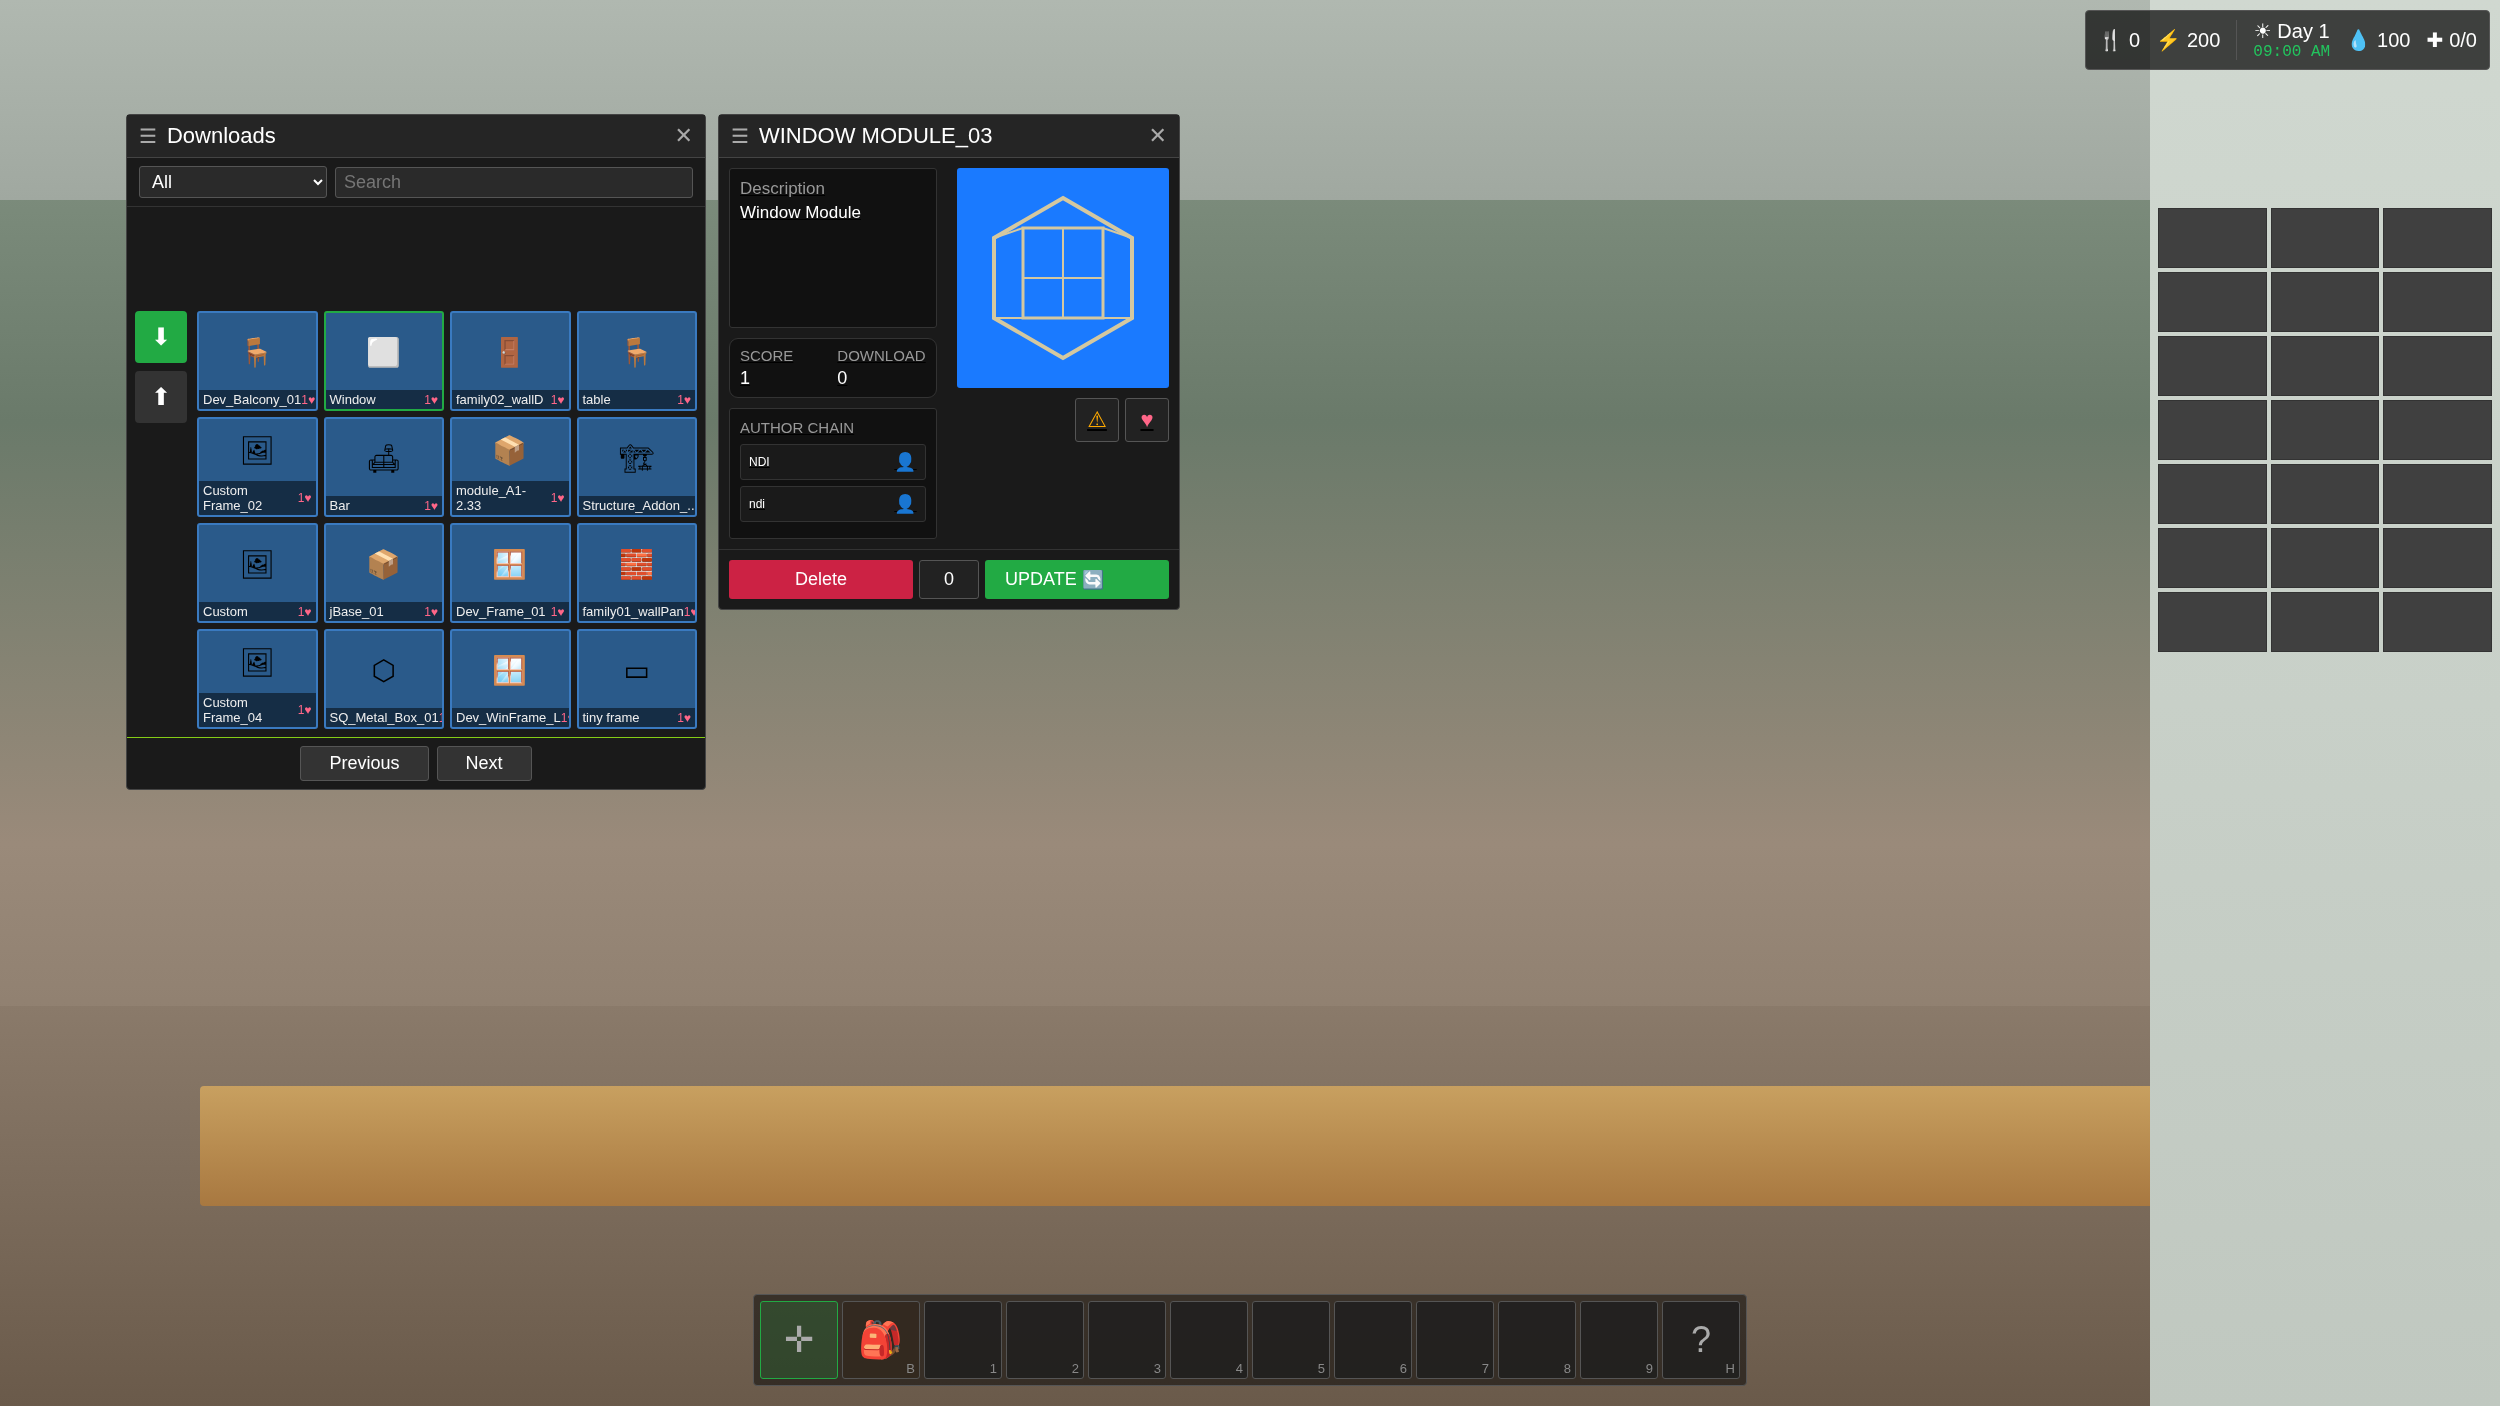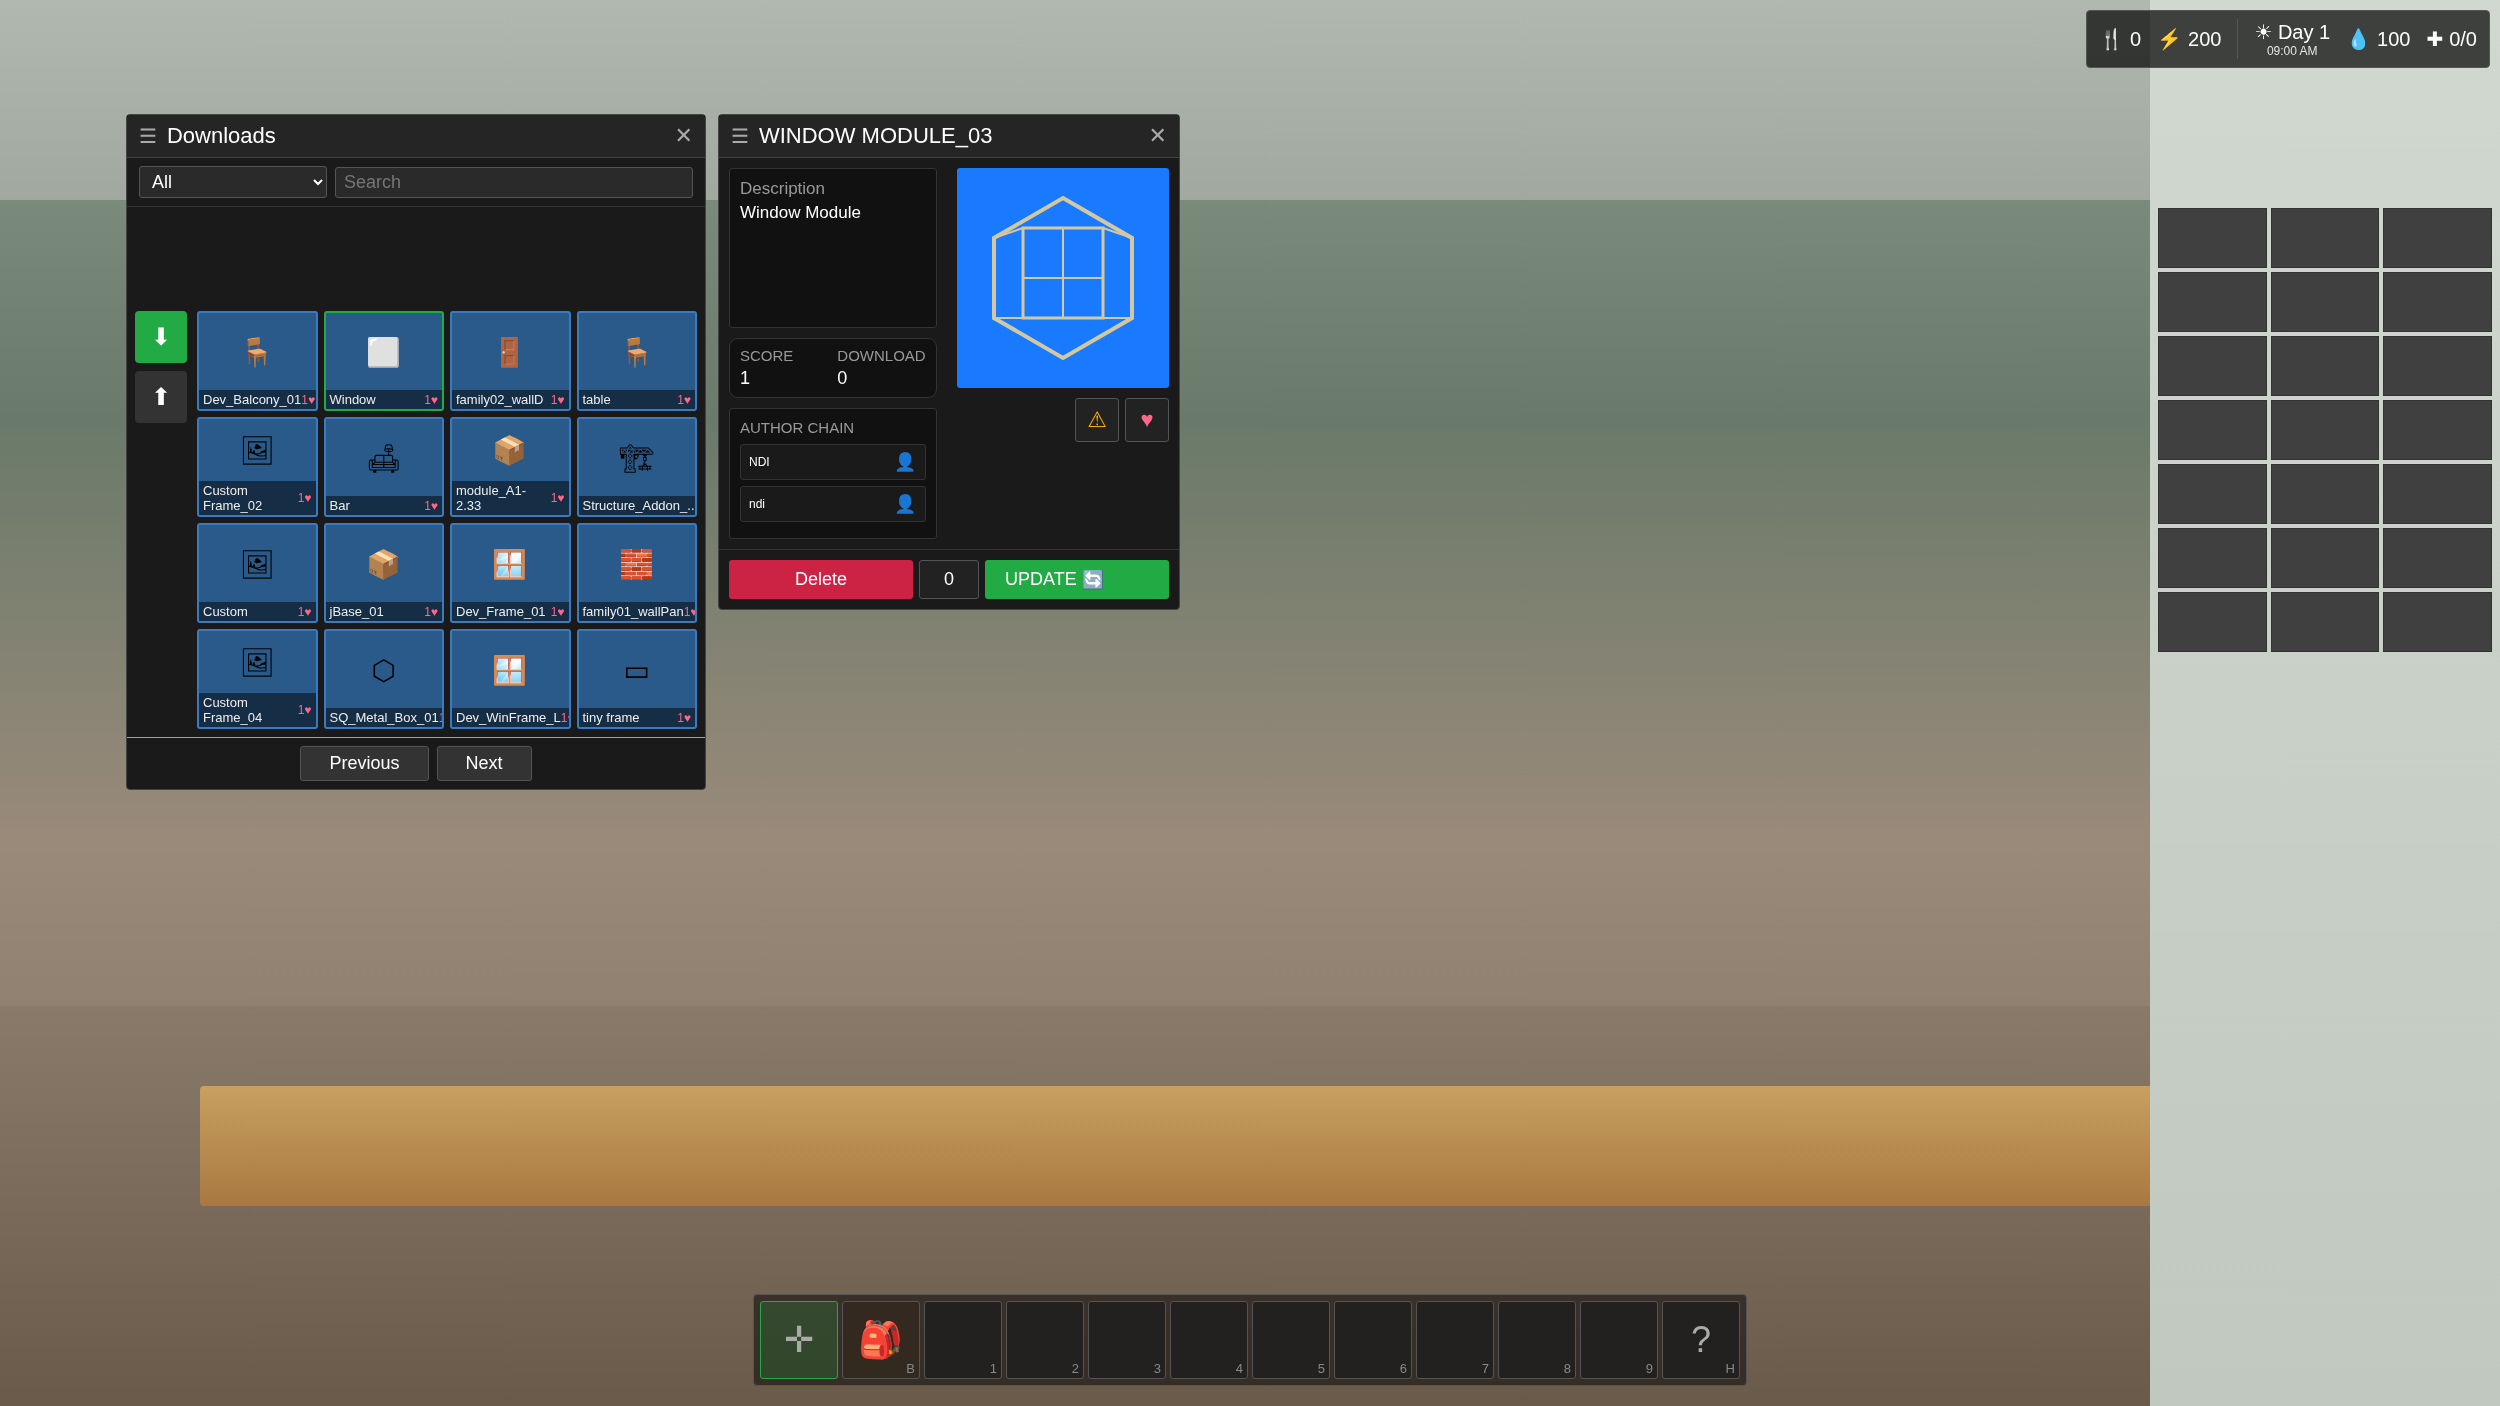--- a/index.html
+++ b/index.html
@@ -94,22 +94,23 @@
     .hud-val {
       font-size: 20px;
       color: #fff;
     }
     .hud-day {
       display: flex;
       flex-direction: column;
       align-items: center;
     }
     .hud-time {
-      font-size: 12px;
-      color: #e5e5e5;
+      font-size: 16px;
+      color: #22c55e;
+      font-family: Liberation Mono, monospace;
     }
     .hud-divider {
       width: 1px;
       height: 40px;
       background: #555;
     }
 
     
     .downloads-window {
       position: absolute;
@@ -257,20 +258,21 @@
       left: 718px;
       width: 462px;
       background: #1a1a1a;
       border: 1px solid #444;
       border-radius: 4px;
     }
 
     .detail-body {
       display: flex;
       gap: 0;
+      text-decoration: underline;
     }
     .detail-left {
       flex: 1;
       padding: 10px;
       display: flex;
       flex-direction: column;
       gap: 10px;
     }
     .detail-right {
       width: 234px;

